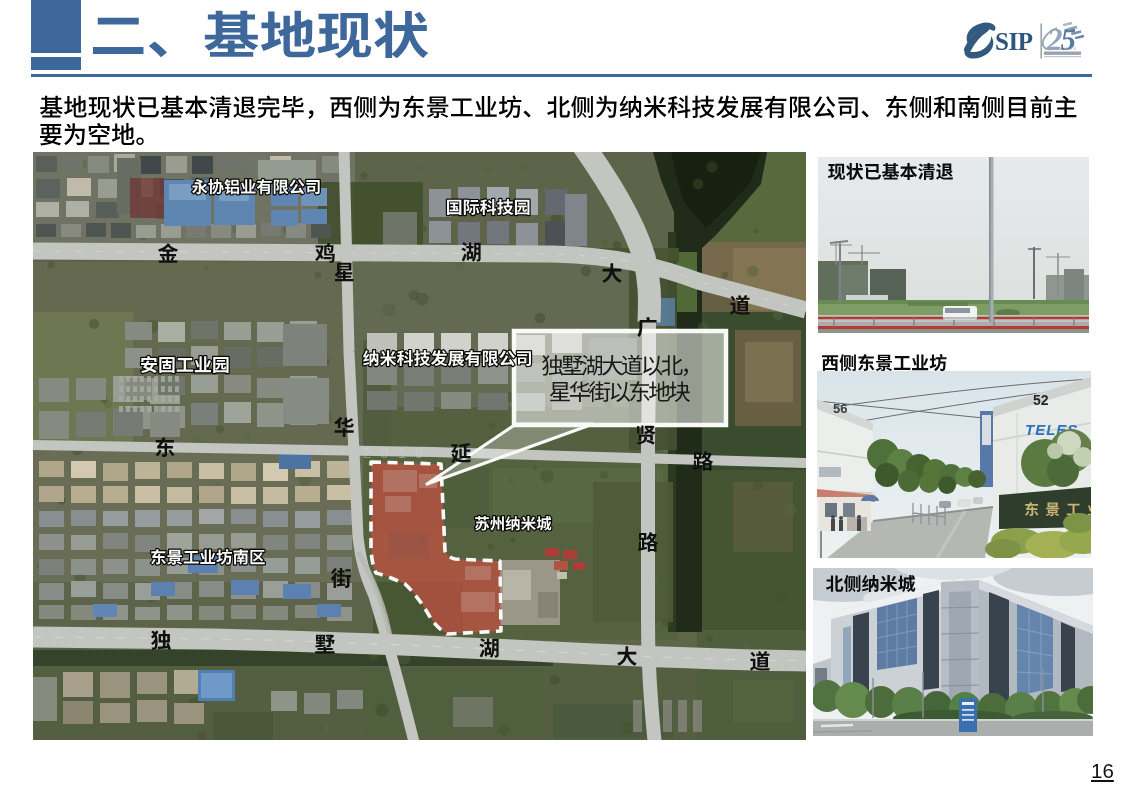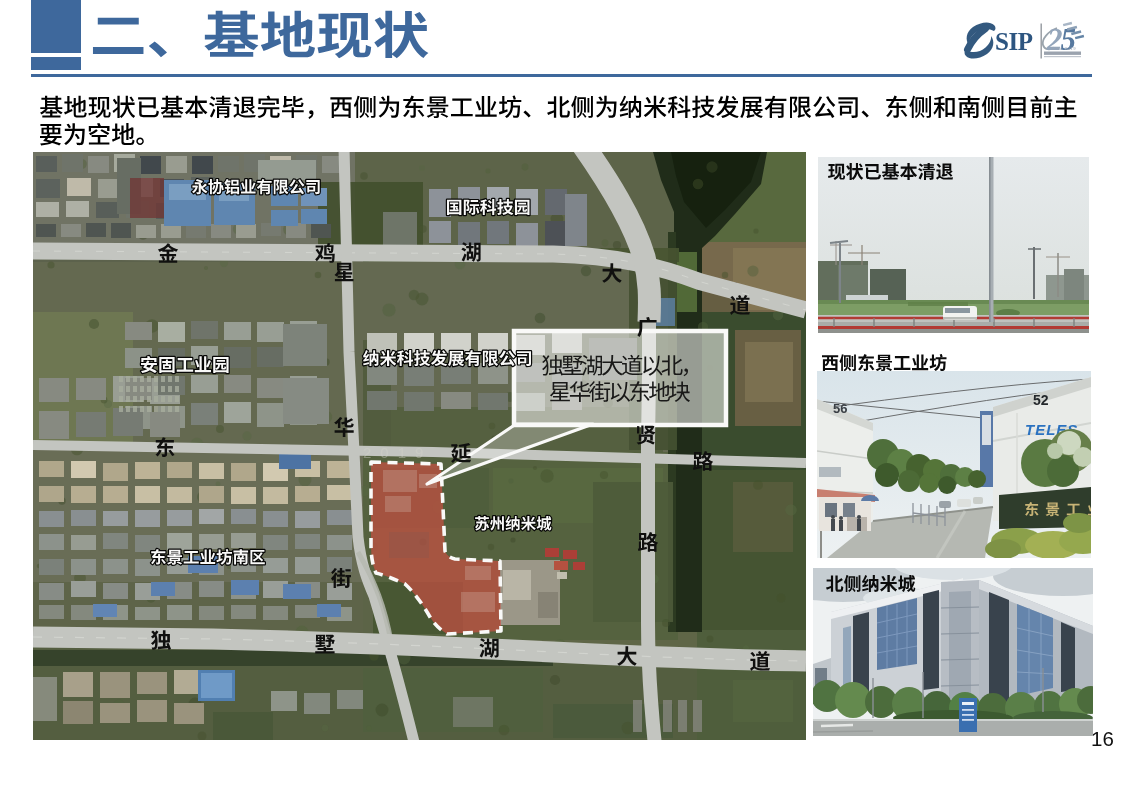--- a/index.html
+++ b/index.html
@@ -37,21 +37,21 @@
 <text x="96" y="35.5" font-family="Liberation Sans,sans-serif" font-size="4.2" fill="#9aa3b0" letter-spacing="0.6">1994 2019</text>
 <rect x="89" y="37.5" width="37" height="3.4" fill="#8a93a0" opacity="0.85"></rect>
 <rect x="89" y="42" width="37" height="1.2" fill="#b0b7c0" opacity="0.8"></rect>
 </svg>
 
 <svg class="abs" style="left:0;top:0" width="1123" height="150" viewBox="0 0 1123 150">
     <path transform="translate(39.3,116.0)" d="M10.8 -6.3V-4.5H6.4C7.2 -5.2 7.9 -6.0 8.5 -6.9H15.7C17.2 -4.8 19.5 -2.9 21.8 -1.8C22.2 -2.4 22.8 -3.2 23.3 -3.6C21.5 -4.3 19.6 -5.5 18.2 -6.9H23.0V-8.8H18.5V-16.3H22.0V-18.2H18.5V-20.2H16.2V-18.2H7.9V-20.3H5.7V-18.2H2.1V-16.3H5.7V-8.8H1.0V-6.9H6.0C4.6 -5.4 2.6 -4.1 0.7 -3.3C1.2 -2.9 1.9 -2.1 2.2 -1.6C3.6 -2.2 4.9 -3.2 6.2 -4.3V-2.6H10.8V-0.5H3.0V1.4H21.2V-0.5H13.1V-2.6H17.9V-4.5H13.1V-6.3ZM7.9 -16.3H16.2V-14.9H7.9ZM7.9 -13.3H16.2V-11.9H7.9ZM7.9 -10.2H16.2V-8.8H7.9Z M34.4 -18.0V-11.5L31.9 -10.5L32.7 -8.4L34.4 -9.1V-2.2C34.4 0.7 35.2 1.5 38.2 1.5C38.9 1.5 43.1 1.5 43.8 1.5C46.4 1.5 47.1 0.4 47.4 -2.9C46.8 -3.0 45.9 -3.4 45.4 -3.8C45.2 -1.1 45.0 -0.5 43.6 -0.5C42.8 -0.5 39.1 -0.5 38.3 -0.5C36.8 -0.5 36.5 -0.8 36.5 -2.1V-10.1L39.2 -11.3V-3.5H41.4V-12.2L44.1 -13.4C44.1 -9.7 44.1 -7.4 44.0 -6.9C43.9 -6.4 43.7 -6.4 43.4 -6.4C43.1 -6.4 42.5 -6.4 42.0 -6.4C42.2 -5.9 42.4 -5.0 42.5 -4.4C43.2 -4.4 44.2 -4.5 44.8 -4.7C45.6 -4.9 46.0 -5.4 46.1 -6.5C46.3 -7.4 46.3 -10.7 46.3 -15.3L46.4 -15.6L44.8 -16.2L44.4 -15.9L44.0 -15.6L41.4 -14.5V-20.3H39.2V-13.6L36.5 -12.4V-18.0ZM24.8 -3.9 25.7 -1.6C27.9 -2.6 30.6 -3.8 33.2 -5.1L32.7 -7.1L30.2 -6.0V-12.4H32.8V-14.6H30.2V-20.0H28.0V-14.6H25.1V-12.4H28.0V-5.1C26.8 -4.6 25.7 -4.2 24.8 -3.9Z M58.6 -19.1V-6.4H60.8V-17.2H67.5V-6.4H69.8V-19.1ZM49.1 -2.7 49.6 -0.5C52.0 -1.2 55.1 -2.0 58.0 -2.9L57.7 -5.0L54.8 -4.1V-9.7H57.2V-11.8H54.8V-16.6H57.7V-18.7H49.5V-16.6H52.6V-11.8H49.8V-9.7H52.6V-3.5C51.3 -3.2 50.1 -2.9 49.1 -2.7ZM63.1 -15.3V-11.1C63.1 -7.3 62.3 -2.7 56.2 0.5C56.7 0.8 57.4 1.6 57.7 2.1C61.1 0.3 63.0 -2.2 64.1 -4.8V-0.8C64.1 1.0 64.8 1.5 66.6 1.5H68.6C70.8 1.5 71.1 0.4 71.4 -3.3C70.8 -3.5 70.1 -3.8 69.6 -4.2C69.5 -0.9 69.3 -0.2 68.6 -0.2H66.9C66.3 -0.2 66.2 -0.4 66.2 -1.1V-6.6H64.7C65.1 -8.1 65.2 -9.7 65.2 -11.0V-15.3Z M90.2 -18.6C91.2 -17.3 92.4 -15.5 92.9 -14.3L94.7 -15.5C94.2 -16.6 92.9 -18.3 91.9 -19.6ZM73.2 -5.0 74.4 -3.0C75.5 -4.0 76.9 -5.2 78.1 -6.4V2.0H80.4V0.6C81.0 1.0 81.7 1.5 82.1 2.0C85.5 -0.8 87.1 -4.2 87.9 -7.5C89.3 -3.4 91.3 -0.0 94.3 2.0C94.6 1.4 95.4 0.5 95.9 0.1C92.3 -2.0 90.1 -6.2 89.0 -11.1H95.3V-13.4H88.6V-14.4V-20.2H86.4V-14.4V-13.4H81.1V-11.1H86.3C85.9 -7.3 84.5 -3.0 80.4 0.5V-20.3H78.1V-12.9C77.5 -14.1 76.3 -15.8 75.2 -17.2L73.5 -16.1C74.5 -14.7 75.8 -12.8 76.3 -11.5L78.1 -12.7V-9.1C76.3 -7.5 74.4 -5.9 73.2 -5.0Z M98.8 -18.8V-16.6H114.1V-10.8H102.3V-14.4H99.9V-2.7C99.9 0.6 101.2 1.3 105.5 1.3C106.4 1.3 113.0 1.3 114.0 1.3C118.2 1.3 119.1 0.0 119.6 -4.4C118.9 -4.6 117.9 -5.0 117.3 -5.4C117.0 -1.7 116.6 -0.9 114.0 -0.9C112.5 -0.9 106.7 -0.9 105.4 -0.9C102.8 -0.9 102.3 -1.2 102.3 -2.7V-8.5H114.1V-7.4H116.5V-18.8Z M131.6 -6.3V-4.5H127.2C128.0 -5.2 128.6 -6.0 129.2 -6.9H136.5C138.0 -4.8 140.3 -2.9 142.6 -1.8C142.9 -2.4 143.6 -3.2 144.1 -3.6C142.2 -4.3 140.3 -5.5 138.9 -6.9H143.8V-8.8H139.2V-16.3H142.7V-18.2H139.2V-20.2H136.9V-18.2H128.7V-20.3H126.4V-18.2H122.9V-16.3H126.4V-8.8H121.7V-6.9H126.7C125.3 -5.4 123.4 -4.1 121.5 -3.3C122.0 -2.9 122.6 -2.1 122.9 -1.6C124.3 -2.2 125.7 -3.2 126.9 -4.3V-2.6H131.6V-0.5H123.7V1.4H142.0V-0.5H133.9V-2.6H138.6V-4.5H133.9V-6.3ZM128.7 -16.3H136.9V-14.9H128.7ZM128.7 -13.3H136.9V-11.9H128.7ZM128.7 -10.2H136.9V-8.8H128.7Z M155.7 -13.1V-4.6H150.4C152.4 -6.9 154.2 -9.9 155.4 -13.1ZM158.1 -13.1H158.3C159.5 -9.9 161.2 -6.9 163.3 -4.6H158.1ZM155.7 -20.3V-15.4H146.4V-13.1H153.1C151.4 -9.2 148.7 -5.5 145.6 -3.5C146.2 -3.1 146.9 -2.3 147.3 -1.7C148.4 -2.5 149.4 -3.4 150.3 -4.5V-2.3H155.7V2.0H158.1V-2.3H163.4V-4.4C164.3 -3.4 165.3 -2.5 166.3 -1.8C166.7 -2.4 167.6 -3.3 168.1 -3.8C165.0 -5.6 162.3 -9.2 160.6 -13.1H167.5V-15.4H158.1V-20.3Z M170.9 -18.3C172.2 -17.5 173.9 -16.4 174.7 -15.6L176.1 -17.4C175.3 -18.1 173.6 -19.2 172.3 -19.8ZM169.8 -12.0C171.2 -11.2 173.0 -10.1 173.8 -9.2L175.2 -11.0C174.3 -11.8 172.5 -12.9 171.1 -13.6ZM170.6 0.3 172.6 1.6C173.8 -0.7 175.1 -3.6 176.0 -6.1L174.2 -7.5C173.1 -4.7 171.6 -1.6 170.6 0.3ZM179.8 -4.9H187.8V-3.3H179.8ZM179.8 -6.5V-8.0H187.8V-6.5ZM182.7 -20.3V-18.5H176.7V-16.8H182.7V-15.5H177.4V-13.9H182.7V-12.6H175.8V-10.9H192.0V-12.6H184.9V-13.9H190.4V-15.5H184.9V-16.8H191.0V-18.5H184.9V-20.3ZM177.7 -9.7V2.0H179.8V-1.7H187.8V-0.4C187.8 -0.0 187.7 0.0 187.4 0.0C187.1 0.0 185.9 0.1 184.8 0.0C185.1 0.6 185.3 1.4 185.4 2.0C187.1 2.0 188.2 1.9 189.0 1.6C189.8 1.3 190.0 0.7 190.0 -0.3V-9.7Z M194.9 -18.2C196.2 -17.0 197.7 -15.3 198.4 -14.2L200.2 -15.6C199.5 -16.7 197.9 -18.3 196.6 -19.4ZM211.6 -13.9V-11.9H204.8V-13.9ZM211.6 -15.6H204.8V-17.4H211.6ZM202.4 -2.0C203.0 -2.3 203.8 -2.6 208.8 -3.9C208.7 -4.3 208.7 -5.2 208.7 -5.8L204.8 -4.9V-10.1H213.7C212.9 -9.3 211.7 -8.4 210.6 -7.7C209.8 -8.4 208.9 -9.0 208.2 -9.6L206.6 -8.4C209.2 -6.6 212.2 -3.9 213.6 -2.1L215.3 -3.4C214.5 -4.3 213.3 -5.4 212.1 -6.5C213.2 -7.2 214.6 -8.1 215.8 -8.9L214.0 -10.3L213.8 -10.2V-19.3H202.5V-5.7C202.5 -4.6 201.9 -4.1 201.5 -3.8C201.8 -3.4 202.3 -2.5 202.4 -2.0ZM199.6 -11.7H194.4V-9.6H197.4V-2.6C196.3 -2.1 195.1 -1.2 194.0 -0.1L195.4 1.8C196.6 0.3 197.8 -1.0 198.7 -1.0C199.3 -1.0 200.1 -0.3 201.1 0.3C202.8 1.2 204.9 1.5 207.8 1.5C210.1 1.5 214.2 1.3 215.8 1.2C215.9 0.6 216.2 -0.5 216.4 -1.0C214.1 -0.7 210.5 -0.6 207.8 -0.6C205.2 -0.6 203.1 -0.7 201.5 -1.6C200.7 -2.0 200.1 -2.4 199.6 -2.7Z M222.9 -13.2V-11.2H235.7V-13.2ZM218.6 -8.8V-6.7H224.9C224.6 -2.7 223.7 -0.9 218.3 0.1C218.7 0.6 219.3 1.5 219.5 2.0C225.7 0.8 226.9 -1.8 227.2 -6.7H231.0V-1.2C231.0 1.0 231.6 1.7 234.1 1.7C234.6 1.7 237.0 1.7 237.5 1.7C239.6 1.7 240.2 0.8 240.4 -2.6C239.8 -2.8 238.9 -3.1 238.4 -3.5C238.3 -0.8 238.1 -0.4 237.3 -0.4C236.7 -0.4 234.8 -0.4 234.4 -0.4C233.5 -0.4 233.3 -0.5 233.3 -1.3V-6.7H240.0V-8.8ZM227.3 -19.8C227.6 -19.2 228.0 -18.4 228.3 -17.6H219.2V-12.0H221.5V-15.5H237.1V-12.0H239.5V-17.6H231.0C230.7 -18.5 230.1 -19.6 229.6 -20.5Z M244.6 -8.2C245.2 -8.5 246.2 -8.8 253.1 -10.2C253.0 -10.7 253.0 -11.6 253.1 -12.2L247.1 -11.1V-15.0H252.9V-17.0H247.1V-20.0H244.7V-12.1C244.7 -11.1 244.0 -10.4 243.5 -10.1C243.9 -9.7 244.5 -8.8 244.6 -8.2ZM261.9 -18.6C260.5 -17.8 258.3 -16.8 256.2 -16.1V-20.1H253.9V-11.9C253.9 -9.6 254.6 -8.9 257.2 -8.9C257.7 -8.9 260.6 -8.9 261.1 -8.9C263.3 -8.9 263.9 -9.8 264.2 -13.0C263.6 -13.1 262.7 -13.5 262.2 -13.8C262.0 -11.4 261.9 -10.9 260.9 -10.9C260.3 -10.9 258.0 -10.9 257.5 -10.9C256.4 -10.9 256.2 -11.1 256.2 -11.9V-14.1C258.7 -14.9 261.4 -15.8 263.6 -16.8ZM242.7 -5.8V-3.7H252.3V2.0H254.6V-3.7H264.4V-5.8H254.6V-8.7H252.3V-5.8Z M269.8 2.9C272.5 2.0 274.2 -0.1 274.2 -2.7C274.2 -4.5 273.4 -5.7 271.9 -5.7C270.8 -5.7 269.9 -5.0 269.9 -3.8C269.9 -2.6 270.8 -1.9 271.9 -1.9L272.2 -1.9C272.1 -0.5 271.0 0.6 269.2 1.3Z M291.1 -18.8V-16.6H298.1V-13.5H292.4V1.9H294.6V0.5H309.2V1.9H311.4V-13.5H305.4V-16.6H312.4V-18.8ZM294.6 -1.6V-5.7C295.0 -5.3 295.4 -4.8 295.6 -4.4C299.1 -6.1 300.0 -8.9 300.1 -11.4H303.2V-8.2C303.2 -5.9 303.7 -5.2 306.0 -5.2C306.4 -5.2 308.4 -5.2 308.9 -5.2H309.2V-1.6ZM294.6 -6.2V-11.4H298.1C298.0 -9.6 297.3 -7.7 294.6 -6.2ZM300.2 -13.5V-16.6H303.2V-13.5ZM305.4 -11.4H309.2V-7.4C309.1 -7.4 309.0 -7.4 308.7 -7.4C308.3 -7.4 306.6 -7.4 306.3 -7.4C305.5 -7.4 305.4 -7.5 305.4 -8.2Z M325.3 -2.2C326.5 -1.0 327.8 0.7 328.4 1.8L329.8 0.8C329.2 -0.2 327.8 -1.9 326.7 -3.1ZM320.8 -18.8V-3.5H322.6V-17.1H327.4V-3.6H329.3V-18.8ZM334.3 -20.0V-0.4C334.3 -0.1 334.2 0.0 333.9 0.0C333.6 0.0 332.6 0.0 331.5 0.0C331.8 0.6 332.0 1.4 332.1 1.9C333.7 1.9 334.7 1.9 335.4 1.6C336.0 1.2 336.2 0.7 336.2 -0.4V-20.0ZM330.8 -18.0V-3.4H332.6V-18.0ZM324.1 -15.7V-7.2C324.1 -4.4 323.7 -1.3 320.1 0.7C320.4 1.0 321.0 1.7 321.2 2.0C325.2 -0.2 325.8 -4.0 325.8 -7.2V-15.7ZM318.3 -20.3C317.5 -16.7 316.2 -13.1 314.5 -10.7C314.9 -10.1 315.4 -9.0 315.6 -8.5C316.1 -9.2 316.6 -10.0 317.1 -10.9V1.9H318.9V-15.3C319.4 -16.8 319.9 -18.3 320.3 -19.8Z M341.7 -18.8C342.6 -17.7 343.7 -16.1 344.1 -15.1L346.2 -16.1C345.7 -17.1 344.6 -18.6 343.7 -19.6ZM349.9 -8.7C351.0 -7.3 352.4 -5.3 352.9 -4.1L355.0 -5.1C354.4 -6.4 353.0 -8.2 351.8 -9.6ZM347.7 -20.2V-17.2C347.7 -16.4 347.7 -15.5 347.6 -14.6H340.0V-12.3H347.3C346.7 -8.1 344.8 -3.5 339.3 -0.0C339.9 0.3 340.8 1.1 341.1 1.6C347.1 -2.3 349.1 -7.6 349.7 -12.3H357.4C357.1 -4.7 356.8 -1.6 356.1 -0.9C355.8 -0.6 355.5 -0.5 355.0 -0.5C354.4 -0.5 353.0 -0.5 351.4 -0.6C351.9 0.0 352.2 1.1 352.2 1.7C353.7 1.8 355.2 1.8 356.1 1.7C357.0 1.6 357.6 1.4 358.2 0.6C359.2 -0.5 359.5 -4.0 359.8 -13.4C359.8 -13.8 359.9 -14.6 359.9 -14.6H349.9C350.0 -15.5 350.0 -16.4 350.0 -17.2V-20.2Z M368.2 -6.3C367.2 -4.0 365.6 -1.8 363.8 -0.3C364.4 0.0 365.3 0.7 365.7 1.1C367.5 -0.5 369.3 -3.1 370.4 -5.6ZM378.2 -5.4C380.0 -3.5 382.1 -0.9 383.0 0.8L385.0 -0.3C384.0 -2.0 381.9 -4.5 380.1 -6.3ZM364.0 -17.1V-15.0H369.5C368.6 -13.4 367.8 -12.3 367.4 -11.8C366.7 -10.7 366.2 -10.1 365.6 -9.9C365.8 -9.3 366.3 -8.1 366.4 -7.6C366.6 -7.8 367.7 -8.0 369.1 -8.0H374.2V-0.9C374.2 -0.6 374.1 -0.5 373.7 -0.5C373.3 -0.5 372.0 -0.5 370.7 -0.5C371.1 0.1 371.4 1.2 371.6 1.8C373.3 1.8 374.6 1.8 375.4 1.4C376.3 1.0 376.5 0.4 376.5 -0.9V-8.0H383.3V-10.2H376.5V-13.5H374.2V-10.2H369.1C370.2 -11.6 371.2 -13.2 372.3 -15.0H384.4V-17.1H373.5C373.9 -17.9 374.3 -18.7 374.6 -19.5L372.2 -20.4C371.7 -19.3 371.2 -18.2 370.7 -17.1Z M392.5 -15.3H404.1V-14.0H392.5ZM392.5 -18.0H404.1V-16.7H392.5ZM393.1 -6.7H403.7V-4.8H393.1ZM401.2 -1.4C403.3 -0.6 406.1 0.8 407.4 1.7L409.0 0.3C407.5 -0.7 404.7 -1.9 402.6 -2.7ZM393.1 -2.7C391.8 -1.7 389.4 -0.6 387.3 0.0C387.8 0.4 388.6 1.2 389.0 1.7C391.0 0.8 393.6 -0.6 395.2 -1.9ZM396.6 -12.1C396.8 -11.8 397.0 -11.5 397.2 -11.2H387.7V-9.4H409.0V-11.2H399.6C399.4 -11.6 399.1 -12.1 398.8 -12.5H406.4V-19.5H390.3V-12.5H397.9ZM390.9 -8.3V-3.2H397.3V-0.1C397.3 0.1 397.2 0.2 396.9 0.3C396.5 0.3 395.3 0.3 394.2 0.2C394.4 0.7 394.7 1.4 394.8 2.0C396.5 2.0 397.7 2.0 398.5 1.7C399.3 1.5 399.6 1.0 399.6 -0.0V-3.2H406.0V-8.3Z M411.7 -2.0V0.3H433.4V-2.0H423.7V-15.3H432.2V-17.6H413.0V-15.3H421.2V-2.0Z M455.0 -14.9C454.1 -12.1 452.4 -8.6 451.2 -6.3L453.0 -5.4C454.3 -7.7 455.9 -11.0 457.0 -13.9ZM436.5 -14.3C437.7 -11.5 439.0 -7.8 439.6 -5.5L441.9 -6.4C441.2 -8.6 439.8 -12.2 438.6 -15.0ZM448.5 -20.0V-1.4H444.9V-20.0H442.5V-1.4H436.0V0.8H457.4V-1.4H450.9V-20.0Z M473.2 -19.9C473.7 -18.7 474.2 -17.2 474.4 -16.2L476.6 -16.8C476.4 -17.8 475.8 -19.3 475.4 -20.4ZM459.6 -3.8 460.1 -1.5C462.5 -2.4 465.5 -3.5 468.4 -4.6L468.0 -6.7L465.1 -5.7V-12.2H467.8V-14.0H471.5V-10.8C471.5 -7.4 470.8 -2.9 465.7 0.5C466.3 0.9 467.0 1.5 467.4 2.0C472.0 -0.9 473.3 -4.9 473.7 -8.4H478.4C478.2 -3.2 477.9 -1.2 477.4 -0.6C477.2 -0.4 476.9 -0.3 476.5 -0.3C476.0 -0.3 474.7 -0.3 473.4 -0.5C473.8 0.2 474.1 1.1 474.1 1.8C475.5 1.8 476.8 1.8 477.5 1.8C478.3 1.7 478.8 1.5 479.4 0.8C480.1 -0.0 480.4 -2.7 480.7 -9.6C480.7 -9.9 480.7 -10.6 480.7 -10.6H473.8V-10.8V-14.0H482.0V-16.1H467.7V-14.4H465.1V-19.9H462.9V-14.4H460.0V-12.2H462.9V-4.9C461.7 -4.5 460.5 -4.1 459.6 -3.8Z M489.4 1.5 491.4 -0.3C490.0 -1.9 487.8 -4.2 486.1 -5.6L484.1 -3.8C485.8 -2.4 487.8 -0.4 489.4 1.5Z M507.8 -3.3 508.9 -1.0 514.6 -3.4V1.8H516.9V-19.8H514.6V-14.4H508.6V-12.1H514.6V-5.7C512.0 -4.8 509.5 -3.9 507.8 -3.3ZM528.4 -16.2C526.9 -14.9 524.9 -13.4 522.9 -12.1V-19.8H520.5V-2.3C520.5 0.7 521.2 1.5 523.7 1.5C524.2 1.5 526.8 1.5 527.3 1.5C529.8 1.5 530.4 -0.1 530.6 -4.6C530.0 -4.8 529.0 -5.2 528.4 -5.7C528.3 -1.7 528.1 -0.7 527.1 -0.7C526.5 -0.7 524.5 -0.7 524.0 -0.7C523.0 -0.7 522.9 -0.9 522.9 -2.2V-9.8C525.3 -11.1 528.0 -12.7 530.0 -14.2Z M542.7 -2.2C543.8 -1.0 545.2 0.7 545.7 1.8L547.2 0.8C546.6 -0.2 545.2 -1.9 544.0 -3.1ZM538.1 -18.8V-3.5H539.9V-17.1H544.7V-3.6H546.6V-18.8ZM551.7 -20.0V-0.4C551.7 -0.1 551.6 0.0 551.2 0.0C550.9 0.0 550.0 0.0 548.9 0.0C549.1 0.6 549.4 1.4 549.5 1.9C551.1 1.9 552.1 1.9 552.7 1.6C553.3 1.2 553.6 0.7 553.6 -0.4V-20.0ZM548.2 -18.0V-3.4H550.0V-18.0ZM541.5 -15.7V-7.2C541.5 -4.4 541.1 -1.3 537.4 0.7C537.8 1.0 538.4 1.7 538.6 2.0C542.6 -0.2 543.2 -4.0 543.2 -7.2V-15.7ZM535.7 -20.3C534.9 -16.7 533.5 -13.1 531.9 -10.7C532.2 -10.1 532.8 -9.0 533.0 -8.5C533.5 -9.2 534.0 -10.0 534.4 -10.9V1.9H536.3V-15.3C536.8 -16.8 537.3 -18.3 537.6 -19.8Z M559.0 -18.8C560.0 -17.7 561.0 -16.1 561.4 -15.1L563.5 -16.1C563.1 -17.1 562.0 -18.6 561.0 -19.6ZM567.2 -8.7C568.4 -7.3 569.7 -5.3 570.3 -4.1L572.3 -5.1C571.7 -6.4 570.3 -8.2 569.1 -9.6ZM565.0 -20.2V-17.2C565.0 -16.4 565.0 -15.5 565.0 -14.6H557.3V-12.3H564.7C564.0 -8.1 562.1 -3.5 556.7 -0.0C557.3 0.3 558.1 1.1 558.5 1.6C564.5 -2.3 566.4 -7.6 567.1 -12.3H574.8C574.5 -4.7 574.1 -1.6 573.4 -0.9C573.2 -0.6 572.9 -0.5 572.4 -0.5C571.8 -0.5 570.3 -0.5 568.7 -0.6C569.2 0.0 569.5 1.1 569.6 1.7C571.0 1.8 572.5 1.8 573.4 1.7C574.3 1.6 575.0 1.4 575.6 0.6C576.5 -0.5 576.8 -4.0 577.2 -13.4C577.2 -13.8 577.2 -14.6 577.2 -14.6H567.3C567.3 -15.5 567.4 -16.4 567.4 -17.2V-20.2Z M580.5 -1.4 580.9 0.7C583.1 0.1 586.0 -0.6 588.8 -1.3L588.6 -3.2C585.6 -2.5 582.5 -1.8 580.5 -1.4ZM599.7 -13.0V-5.1C598.9 -6.7 597.6 -8.8 596.4 -10.7C596.5 -11.4 596.6 -12.2 596.7 -13.0ZM594.7 -20.2V-17.0L594.7 -15.0H589.4V2.0H591.5V-3.9C592.0 -3.6 592.5 -3.2 592.8 -2.9C594.1 -4.5 595.1 -6.2 595.7 -7.9C596.6 -6.3 597.6 -4.5 598.1 -3.3L599.7 -4.3V-0.7C599.7 -0.4 599.6 -0.3 599.2 -0.3C598.8 -0.3 597.6 -0.2 596.3 -0.3C596.6 0.3 596.9 1.2 597.0 1.8C598.8 1.8 600.0 1.8 600.8 1.5C601.6 1.1 601.8 0.5 601.8 -0.7V-15.0H596.9L596.9 -17.0V-20.2ZM591.5 -5.0V-13.0H594.6C594.2 -10.3 593.4 -7.5 591.5 -5.0ZM581.0 -10.1C581.4 -10.2 582.0 -10.4 584.6 -10.7C583.7 -9.3 582.8 -8.2 582.4 -7.7C581.6 -6.8 581.1 -6.2 580.5 -6.1C580.8 -5.6 581.1 -4.6 581.2 -4.2C581.7 -4.6 582.6 -4.8 588.5 -6.0C588.5 -6.4 588.5 -7.2 588.6 -7.8L584.1 -7.0C585.9 -9.1 587.6 -11.7 589.0 -14.2L587.3 -15.2C586.9 -14.4 586.4 -13.5 585.9 -12.6L583.1 -12.4C584.4 -14.4 585.8 -16.9 586.8 -19.4L584.8 -20.3C583.9 -17.4 582.2 -14.3 581.7 -13.5C581.2 -12.7 580.8 -12.1 580.3 -12.0C580.6 -11.5 580.9 -10.5 581.0 -10.1Z M622.9 -19.1C622.2 -17.3 620.7 -14.7 619.6 -13.1L621.6 -12.2C622.7 -13.7 624.2 -16.1 625.5 -18.1ZM606.3 -18.1C607.7 -16.3 609.0 -13.9 609.5 -12.4L611.7 -13.4C611.2 -15.0 609.7 -17.3 608.4 -19.0ZM614.5 -20.3V-11.1H605.1V-8.9H612.9C610.9 -5.7 607.5 -2.5 604.5 -0.8C605.0 -0.4 605.8 0.5 606.1 1.1C609.2 -0.8 612.3 -4.0 614.5 -7.5V2.0H616.9V-7.6C619.2 -4.2 622.3 -1.0 625.3 0.9C625.8 0.3 626.5 -0.6 627.1 -1.1C624.0 -2.7 620.7 -5.8 618.6 -8.9H626.4V-11.1H616.9V-20.3Z M639.7 -17.4C641.1 -16.4 642.8 -14.9 643.5 -13.9L645.1 -15.3C644.3 -16.3 642.6 -17.8 641.2 -18.7ZM638.8 -11.1C640.3 -10.1 642.1 -8.5 642.9 -7.5L644.4 -9.0C643.6 -10.0 641.7 -11.5 640.3 -12.4ZM636.7 -20.0C634.8 -19.2 631.7 -18.5 629.0 -18.0C629.3 -17.5 629.6 -16.8 629.7 -16.3C630.6 -16.4 631.7 -16.6 632.7 -16.8V-13.5H628.8V-11.4H632.4C631.5 -8.8 630.0 -5.9 628.5 -4.3C628.9 -3.7 629.4 -2.8 629.6 -2.2C630.7 -3.5 631.8 -5.6 632.7 -7.8V2.0H634.9V-8.6C635.6 -7.5 636.4 -6.1 636.8 -5.4L638.2 -7.2C637.7 -7.8 635.6 -10.4 634.9 -11.1V-11.4H638.3V-13.5H634.9V-17.2C636.1 -17.5 637.1 -17.8 638.1 -18.1ZM638.0 -4.7 638.3 -2.5 645.9 -3.8V2.0H648.2V-4.2L651.2 -4.7L650.8 -6.8L648.2 -6.4V-20.3H645.9V-6.0Z M666.6 -20.3V-16.6H661.2V-14.5H666.6V-11.2H661.6V-9.2H662.7L662.3 -9.0C663.2 -6.6 664.5 -4.5 666.0 -2.8C664.2 -1.5 662.1 -0.6 659.8 -0.0C660.3 0.4 660.8 1.4 661.0 2.0C663.4 1.3 665.7 0.2 667.7 -1.2C669.4 0.2 671.5 1.3 673.9 2.0C674.3 1.5 674.9 0.6 675.4 0.1C673.1 -0.5 671.1 -1.4 669.4 -2.7C671.6 -4.8 673.2 -7.4 674.2 -10.7L672.7 -11.3L672.3 -11.2H668.9V-14.5H674.5V-16.6H668.9V-20.3ZM664.5 -9.2H671.3C670.5 -7.2 669.3 -5.5 667.8 -4.2C666.4 -5.6 665.3 -7.3 664.5 -9.2ZM656.1 -20.3V-15.5H653.1V-13.4H656.1V-8.6C654.9 -8.3 653.8 -8.0 652.8 -7.8L653.4 -5.6L656.1 -6.3V-0.6C656.1 -0.3 656.0 -0.1 655.6 -0.1C655.3 -0.1 654.3 -0.1 653.2 -0.1C653.5 0.5 653.8 1.4 653.9 1.9C655.6 1.9 656.7 1.9 657.4 1.5C658.1 1.2 658.3 0.6 658.3 -0.6V-7.0L661.1 -7.8L660.8 -9.8L658.3 -9.2V-13.4H660.9V-15.5H658.3V-20.3Z M692.3 -19.0C693.3 -17.9 694.6 -16.3 695.2 -15.5L697.1 -16.7C696.4 -17.5 695.0 -19.0 694.1 -20.0ZM679.6 -12.3C679.8 -12.6 680.7 -12.8 682.1 -12.8H685.4C683.8 -7.9 681.2 -4.2 676.8 -1.7C677.4 -1.2 678.2 -0.4 678.5 0.1C681.5 -1.6 683.8 -3.9 685.4 -6.7C686.3 -5.2 687.4 -3.8 688.6 -2.6C686.6 -1.4 684.3 -0.5 681.9 0.1C682.4 0.6 682.9 1.5 683.1 2.1C685.8 1.3 688.3 0.3 690.4 -1.2C692.5 0.4 695.0 1.4 698.1 2.1C698.4 1.4 699.0 0.5 699.5 0.0C696.7 -0.5 694.3 -1.4 692.3 -2.6C694.3 -4.4 695.9 -6.8 696.9 -9.9L695.3 -10.6L694.9 -10.5H687.2C687.5 -11.2 687.8 -12.0 688.0 -12.8H698.7V-15.0H688.6C688.9 -16.5 689.2 -18.2 689.5 -20.0L687.0 -20.4C686.7 -18.5 686.4 -16.7 686.0 -15.0H682.1C682.7 -16.2 683.4 -17.8 683.8 -19.2L681.4 -19.7C681.0 -17.8 680.0 -15.9 679.8 -15.4C679.4 -14.9 679.2 -14.5 678.8 -14.4C679.1 -13.9 679.4 -12.8 679.6 -12.3ZM690.4 -4.0C688.9 -5.2 687.7 -6.6 686.8 -8.3H693.7C692.9 -6.6 691.7 -5.2 690.4 -4.0Z M708.0 2.1C708.5 1.8 709.3 1.6 715.0 0.2C715.0 -0.2 715.0 -1.1 715.1 -1.7L710.4 -0.7V-5.1H713.4C715.0 -1.4 717.9 1.0 722.1 2.0C722.4 1.4 723.0 0.6 723.5 0.1C721.6 -0.2 720.0 -0.9 718.6 -1.8C719.8 -2.4 721.1 -3.2 722.1 -4.0L720.5 -5.1H723.2V-7.0H718.4V-9.2H722.2V-11.1H718.4V-13.2H716.3V-11.1H712.0V-13.2H709.9V-11.1H706.6V-9.2H709.9V-7.0H706.0V-5.1H708.3V-1.8C708.3 -0.6 707.6 -0.0 707.1 0.2C707.4 0.6 707.9 1.6 708.0 2.1ZM712.0 -9.2H716.3V-7.0H712.0ZM715.5 -5.1H720.3C719.5 -4.4 718.3 -3.6 717.2 -3.0C716.5 -3.6 716.0 -4.3 715.5 -5.1ZM705.9 -17.2H719.6V-15.1H705.9ZM703.6 -19.2V-12.1C703.6 -8.2 703.4 -2.9 701.0 0.9C701.6 1.1 702.6 1.7 703.0 2.1C705.5 -1.9 705.9 -7.9 705.9 -12.1V-13.2H721.9V-19.2Z M733.6 -20.3C733.3 -19.3 733.0 -18.2 732.6 -17.2H725.9V-15.1H731.7C730.1 -12.1 728.0 -9.3 725.3 -7.5C725.7 -7.1 726.4 -6.3 726.8 -5.8C728.1 -6.7 729.3 -7.8 730.4 -9.1V2.0H732.7V-2.7H742.1V-0.6C742.1 -0.3 742.0 -0.2 741.6 -0.2C741.2 -0.1 739.7 -0.1 738.3 -0.2C738.6 0.4 738.9 1.4 739.0 2.0C741.0 2.0 742.4 2.0 743.2 1.6C744.1 1.3 744.3 0.6 744.3 -0.6V-12.7H732.9C733.4 -13.5 733.8 -14.3 734.1 -15.1H747.1V-17.2H735.1C735.4 -18.1 735.7 -18.9 735.9 -19.7ZM732.7 -6.7H742.1V-4.6H732.7ZM732.7 -8.6V-10.7H742.1V-8.6Z M750.7 -19.3V2.0H752.7V-17.3H755.7C755.2 -15.7 754.6 -13.6 754.0 -12.0C755.6 -10.2 755.9 -8.6 755.9 -7.3C755.9 -6.6 755.8 -6.0 755.5 -5.8C755.3 -5.6 755.1 -5.6 754.8 -5.6C754.5 -5.5 754.0 -5.5 753.5 -5.6C753.9 -5.0 754.1 -4.2 754.1 -3.6C754.6 -3.6 755.2 -3.6 755.7 -3.6C756.2 -3.7 756.6 -3.9 757.0 -4.1C757.7 -4.7 758.0 -5.7 758.0 -7.1C758.0 -8.6 757.6 -10.3 756.0 -12.3C756.8 -14.1 757.6 -16.5 758.2 -18.5L756.8 -19.4L756.4 -19.3ZM767.8 -13.0V-10.4H761.5V-13.0ZM767.8 -14.8H761.5V-17.3H767.8ZM759.2 2.0C759.7 1.7 760.6 1.4 765.4 0.1C765.4 -0.4 765.3 -1.3 765.3 -1.9L761.5 -1.0V-8.5H763.4C764.6 -3.7 766.7 0.0 770.4 1.9C770.7 1.3 771.4 0.4 771.9 -0.1C770.1 -0.8 768.7 -2.1 767.6 -3.6C768.8 -4.4 770.2 -5.4 771.4 -6.3L769.9 -7.9C769.1 -7.1 767.8 -6.1 766.6 -5.3C766.1 -6.3 765.7 -7.3 765.4 -8.5H770.0V-19.2H759.2V-1.7C759.2 -0.6 758.7 -0.0 758.2 0.2C758.6 0.6 759.1 1.5 759.2 2.0Z M780.3 -19.6C778.9 -16.1 776.5 -12.7 773.9 -10.6C774.5 -10.2 775.5 -9.4 776.0 -9.0C778.6 -11.3 781.2 -15.0 782.8 -18.9ZM789.0 -19.8 786.8 -18.9C788.6 -15.3 791.6 -11.4 794.1 -9.0C794.6 -9.6 795.4 -10.4 796.0 -10.9C793.6 -12.9 790.6 -16.6 789.0 -19.8ZM776.6 0.6C777.6 0.2 779.0 0.1 791.3 -0.8C791.9 0.2 792.4 1.2 792.8 1.9L795.1 0.7C793.9 -1.5 791.5 -4.9 789.4 -7.5L787.3 -6.5C788.1 -5.4 789.0 -4.2 789.9 -2.9L779.7 -2.3C782.0 -5.0 784.3 -8.4 786.2 -12.0L783.7 -13.0C781.8 -9.0 778.9 -4.8 777.9 -3.7C777.0 -2.6 776.4 -2.0 775.7 -1.8C776.0 -1.1 776.4 0.1 776.6 0.6Z M799.2 -14.4V-12.4H813.5V-14.4ZM799.0 -18.8V-16.6H816.1V-1.1C816.1 -0.7 816.0 -0.5 815.5 -0.5C815.0 -0.5 813.4 -0.5 811.9 -0.6C812.2 0.1 812.6 1.2 812.6 1.9C814.8 1.9 816.3 1.9 817.3 1.5C818.2 1.1 818.4 0.3 818.4 -1.1V-18.8ZM802.8 -8.2H809.8V-4.3H802.8ZM800.6 -10.2V-0.5H802.8V-2.3H812.0V-10.2Z M827.5 1.5 829.5 -0.3C828.1 -1.9 825.9 -4.2 824.2 -5.6L822.2 -3.8C823.9 -2.4 825.9 -0.4 827.5 1.5Z M851.2 -6.3C850.2 -4.0 848.6 -1.8 846.8 -0.3C847.4 0.0 848.3 0.7 848.7 1.1C850.5 -0.5 852.3 -3.1 853.4 -5.6ZM861.2 -5.4C863.0 -3.5 865.1 -0.9 866.0 0.8L868.0 -0.3C867.0 -2.0 864.9 -4.5 863.1 -6.3ZM847.0 -17.1V-15.0H852.5C851.6 -13.4 850.8 -12.3 850.4 -11.8C849.7 -10.7 849.2 -10.1 848.6 -9.9C848.8 -9.3 849.3 -8.1 849.4 -7.6C849.6 -7.8 850.7 -8.0 852.1 -8.0H857.2V-0.9C857.2 -0.6 857.1 -0.5 856.7 -0.5C856.3 -0.5 855.0 -0.5 853.7 -0.5C854.1 0.1 854.4 1.2 854.6 1.8C856.3 1.8 857.6 1.8 858.4 1.4C859.3 1.0 859.5 0.4 859.5 -0.9V-8.0H866.3V-10.2H859.5V-13.5H857.2V-10.2H852.1C853.2 -11.6 854.2 -13.2 855.3 -15.0H867.4V-17.1H856.5C856.9 -17.9 857.3 -18.7 857.6 -19.5L855.2 -20.4C854.7 -19.3 854.2 -18.2 853.7 -17.1Z M880.8 -2.2C881.9 -1.0 883.3 0.7 883.8 1.8L885.3 0.8C884.7 -0.2 883.3 -1.9 882.1 -3.1ZM876.2 -18.8V-3.5H878.0V-17.1H882.8V-3.6H884.7V-18.8ZM889.8 -20.0V-0.4C889.8 -0.1 889.7 0.0 889.3 0.0C889.0 0.0 888.1 0.0 887.0 0.0C887.2 0.6 887.5 1.4 887.6 1.9C889.2 1.9 890.2 1.9 890.8 1.6C891.4 1.2 891.7 0.7 891.7 -0.4V-20.0ZM886.3 -18.0V-3.4H888.1V-18.0ZM879.6 -15.7V-7.2C879.6 -4.4 879.2 -1.3 875.5 0.7C875.9 1.0 876.5 1.7 876.7 2.0C880.7 -0.2 881.3 -4.0 881.3 -7.2V-15.7ZM873.8 -20.3C873.0 -16.7 871.6 -13.1 870.0 -10.7C870.3 -10.1 870.9 -9.0 871.1 -8.5C871.6 -9.2 872.1 -10.0 872.5 -10.9V1.9H874.4V-15.3C874.9 -16.8 875.4 -18.3 875.7 -19.8Z M906.1 -18.0V0.9H908.4V-1.1H913.1V0.7H915.4V-18.0ZM908.4 -3.2V-15.8H913.1V-3.2ZM903.8 -20.0C901.7 -19.2 898.0 -18.4 894.8 -18.0C895.1 -17.5 895.4 -16.7 895.5 -16.2C896.7 -16.4 897.9 -16.5 899.2 -16.8V-13.2H894.7V-11.0H898.7C897.6 -8.2 895.9 -5.1 894.1 -3.3C894.5 -2.7 895.1 -1.8 895.3 -1.2C896.8 -2.7 898.1 -5.2 899.2 -7.8V2.0H901.5V-7.9C902.4 -6.6 903.5 -5.1 904.0 -4.2L905.4 -6.1C904.8 -6.8 902.4 -9.6 901.5 -10.5V-11.0H905.4V-13.2H901.5V-17.2C902.9 -17.5 904.2 -17.9 905.3 -18.3Z M928.5 -20.2V-18.0H919.1V-15.9H928.5V-13.7H920.2V2.0H922.5V-11.6H936.9V-0.5C936.9 -0.1 936.8 0.0 936.3 0.0C935.9 0.1 934.5 0.1 933.1 0.0C933.4 0.6 933.7 1.4 933.9 2.0C935.8 2.0 937.2 2.0 938.1 1.7C938.9 1.3 939.2 0.8 939.2 -0.5V-13.7H931.0V-15.9H940.3V-18.0H931.0V-20.2ZM932.4 -11.4C932.0 -10.4 931.3 -9.0 930.8 -8.1H926.9L928.5 -8.7C928.3 -9.5 927.7 -10.6 927.1 -11.4L925.3 -10.9C925.8 -10.0 926.4 -8.9 926.6 -8.1H924.2V-6.3H928.5V-4.2H923.7V-2.4H928.5V1.5H930.7V-2.4H935.7V-4.2H930.7V-6.3H935.3V-8.1H932.7C933.2 -8.9 933.8 -9.9 934.3 -10.8Z M953.2 -2.2C954.4 -1.0 955.7 0.7 956.3 1.8L957.7 0.8C957.1 -0.2 955.7 -1.9 954.6 -3.1ZM948.7 -18.8V-3.5H950.5V-17.1H955.3V-3.6H957.2V-18.8ZM962.2 -20.0V-0.4C962.2 -0.1 962.1 0.0 961.8 0.0C961.5 0.0 960.5 0.0 959.4 0.0C959.7 0.6 959.9 1.4 960.0 1.9C961.6 1.9 962.6 1.9 963.3 1.6C963.9 1.2 964.1 0.7 964.1 -0.4V-20.0ZM958.7 -18.0V-3.4H960.5V-18.0ZM952.0 -15.7V-7.2C952.0 -4.4 951.6 -1.3 948.0 0.7C948.3 1.0 948.9 1.7 949.1 2.0C953.1 -0.2 953.7 -4.0 953.7 -7.2V-15.7ZM946.2 -20.3C945.4 -16.7 944.1 -13.1 942.4 -10.7C942.8 -10.1 943.3 -9.0 943.5 -8.5C944.0 -9.2 944.5 -10.0 945.0 -10.9V1.9H946.8V-15.3C947.3 -16.8 947.8 -18.3 948.2 -19.8Z M971.9 -11.1H983.9V-7.6H971.9ZM971.9 -13.2V-16.6H983.9V-13.2ZM971.9 -5.4H983.9V-2.0H971.9ZM969.6 -18.9V1.8H971.9V0.3H983.9V1.8H986.3V-18.9Z M1004.4 -12.3V-2.5H1006.5V-12.3ZM1009.3 -13.0V-0.6C1009.3 -0.3 1009.1 -0.2 1008.7 -0.2C1008.4 -0.2 1007.1 -0.2 1005.7 -0.2C1006.1 0.4 1006.4 1.3 1006.5 1.9C1008.3 1.9 1009.6 1.9 1010.4 1.5C1011.2 1.2 1011.5 0.6 1011.5 -0.6V-13.0ZM1007.2 -20.4C1006.7 -19.2 1005.9 -17.7 1005.1 -16.6H998.1L999.3 -17.0C998.9 -18.0 997.9 -19.3 997.0 -20.3L994.9 -19.5C995.6 -18.6 996.5 -17.4 996.9 -16.6H991.3V-14.5H1013.0V-16.6H1007.7C1008.3 -17.5 1009.0 -18.6 1009.7 -19.6ZM999.7 -6.9V-4.9H994.9V-6.9ZM999.7 -8.7H994.9V-10.6H999.7ZM992.8 -12.6V1.9H994.9V-3.2H999.7V-0.4C999.7 -0.1 999.6 -0.0 999.3 0.0C999.0 0.0 997.9 0.0 996.8 -0.0C997.1 0.5 997.4 1.4 997.6 1.9C999.1 1.9 1000.2 1.9 1000.9 1.6C1001.7 1.2 1001.9 0.7 1001.9 -0.4V-12.6Z M1023.0 -18.9C1024.3 -18.0 1025.9 -16.6 1026.9 -15.6H1016.7V-13.3H1025.1V-8.5H1017.9V-6.4H1025.1V-1.0H1015.6V1.2H1037.1V-1.0H1027.5V-6.4H1034.8V-8.5H1027.5V-13.3H1035.9V-15.6H1028.2L1029.4 -16.4C1028.4 -17.6 1026.4 -19.2 1024.8 -20.2Z" fill="#000"></path>
     <path transform="translate(38.8,143.4)" d="M15.7 -5.4C15.0 -4.2 14.1 -3.3 12.9 -2.5C11.3 -2.9 9.7 -3.3 8.0 -3.6C8.4 -4.2 8.9 -4.7 9.3 -5.4ZM2.7 -15.6V-9.1H9.0C8.7 -8.5 8.4 -7.9 8.0 -7.3H1.2V-5.4H6.6C5.9 -4.3 5.1 -3.3 4.3 -2.4C6.2 -2.1 8.1 -1.7 10.0 -1.2C7.7 -0.5 4.9 -0.1 1.4 0.0C1.8 0.6 2.1 1.4 2.3 2.0C6.9 1.6 10.5 1.0 13.2 -0.4C16.1 0.4 18.6 1.2 20.4 2.0L22.2 0.2C20.4 -0.4 18.1 -1.2 15.5 -1.8C16.7 -2.8 17.5 -3.9 18.2 -5.4H22.8V-7.3H10.6C10.9 -7.8 11.2 -8.4 11.4 -8.8L10.2 -9.1H21.5V-15.6H15.7V-17.3H22.4V-19.3H1.6V-17.3H8.0V-15.6ZM10.2 -17.3H13.6V-15.6H10.2ZM4.8 -13.8H8.0V-10.9H4.8ZM10.2 -13.8H13.6V-10.9H10.2ZM15.7 -13.8H19.2V-10.9H15.7Z M27.8 -18.8C28.7 -17.7 29.7 -16.1 30.1 -15.1L32.2 -16.1C31.8 -17.1 30.7 -18.6 29.7 -19.6ZM35.9 -8.7C37.1 -7.3 38.4 -5.3 39.0 -4.1L41.0 -5.1C40.4 -6.4 39.0 -8.2 37.8 -9.6ZM33.7 -20.2V-17.2C33.7 -16.4 33.7 -15.5 33.7 -14.6H26.0V-12.3H33.4C32.7 -8.1 30.8 -3.5 25.4 -0.0C26.0 0.3 26.8 1.1 27.2 1.6C33.2 -2.3 35.1 -7.6 35.8 -12.3H43.5C43.2 -4.7 42.8 -1.6 42.1 -0.9C41.9 -0.6 41.6 -0.5 41.1 -0.5C40.5 -0.5 39.0 -0.5 37.4 -0.6C37.9 0.0 38.2 1.1 38.3 1.7C39.7 1.8 41.2 1.8 42.1 1.7C43.0 1.6 43.7 1.4 44.3 0.6C45.2 -0.5 45.5 -4.0 45.9 -13.4C45.9 -13.8 45.9 -14.6 45.9 -14.6H36.0C36.0 -15.5 36.1 -16.4 36.1 -17.2V-20.2Z M61.6 -12.6C64.0 -11.4 67.4 -9.5 69.0 -8.4L70.5 -10.2C68.7 -11.3 65.4 -13.0 63.0 -14.1ZM57.4 -14.1C55.5 -12.6 52.9 -11.1 50.2 -10.1L51.5 -8.1C54.2 -9.3 57.0 -11.0 59.0 -12.7ZM50.1 -0.9V1.2H70.6V-0.9H61.5V-6.3H68.0V-8.4H52.8V-6.3H59.0V-0.9ZM58.2 -19.8C58.6 -19.1 59.0 -18.2 59.3 -17.4H50.0V-11.8H52.2V-15.4H68.3V-12.3H70.7V-17.4H62.1C61.7 -18.3 61.1 -19.5 60.6 -20.4Z M82.6 -18.0V-11.5L80.2 -10.5L81.0 -8.4L82.6 -9.1V-2.2C82.6 0.7 83.5 1.5 86.5 1.5C87.2 1.5 91.4 1.5 92.1 1.5C94.7 1.5 95.4 0.4 95.7 -2.9C95.1 -3.0 94.2 -3.4 93.7 -3.8C93.5 -1.1 93.3 -0.5 91.9 -0.5C91.0 -0.5 87.4 -0.5 86.6 -0.5C85.1 -0.5 84.8 -0.8 84.8 -2.1V-10.1L87.5 -11.3V-3.5H89.7V-12.2L92.4 -13.4C92.4 -9.7 92.4 -7.4 92.3 -6.9C92.2 -6.4 92.0 -6.4 91.7 -6.4C91.4 -6.4 90.8 -6.4 90.3 -6.4C90.5 -5.9 90.7 -5.0 90.8 -4.4C91.5 -4.4 92.5 -4.5 93.1 -4.7C93.9 -4.9 94.3 -5.4 94.4 -6.5C94.6 -7.4 94.6 -10.7 94.6 -15.3L94.7 -15.6L93.1 -16.2L92.7 -15.9L92.2 -15.6L89.7 -14.5V-20.3H87.5V-13.6L84.8 -12.4V-18.0ZM73.1 -3.9 74.0 -1.6C76.2 -2.6 78.9 -3.8 81.5 -5.1L81.0 -7.1L78.5 -6.0V-12.4H81.1V-14.6H78.5V-20.0H76.3V-14.6H73.4V-12.4H76.3V-5.1C75.1 -4.6 74.0 -4.2 73.1 -3.9Z M101.3 -5.9C99.2 -5.9 97.5 -4.2 97.5 -2.1C97.5 -0.1 99.2 1.6 101.3 1.6C103.3 1.6 105.0 -0.1 105.0 -2.1C105.0 -4.2 103.3 -5.9 101.3 -5.9ZM101.3 0.2C100.0 0.2 99.0 -0.9 99.0 -2.1C99.0 -3.4 100.0 -4.4 101.3 -4.4C102.5 -4.4 103.6 -3.4 103.6 -2.1C103.6 -0.9 102.5 0.2 101.3 0.2Z" fill="#000"></path>
   </svg>
 
-<div class="abs" style="left:1091px;top:727px;width:30px;font-size:20.5px;color:#111;">16</div>
+<div class="abs" style="left:1091px;top:759px;width:30px;font-size:20.5px;color:#111;text-decoration:underline;">16</div>
 
 <svg class="abs" style="left:33px;top:152px" width="773" height="588" viewBox="0 0 773 588">
 <defs>
       <clipPath id="mapclip">
         <rect x="0" y="0" width="773" height="588"></rect>
       </clipPath>
     </defs>
 <g clip-path="url(#mapclip)">
 
 <g>

